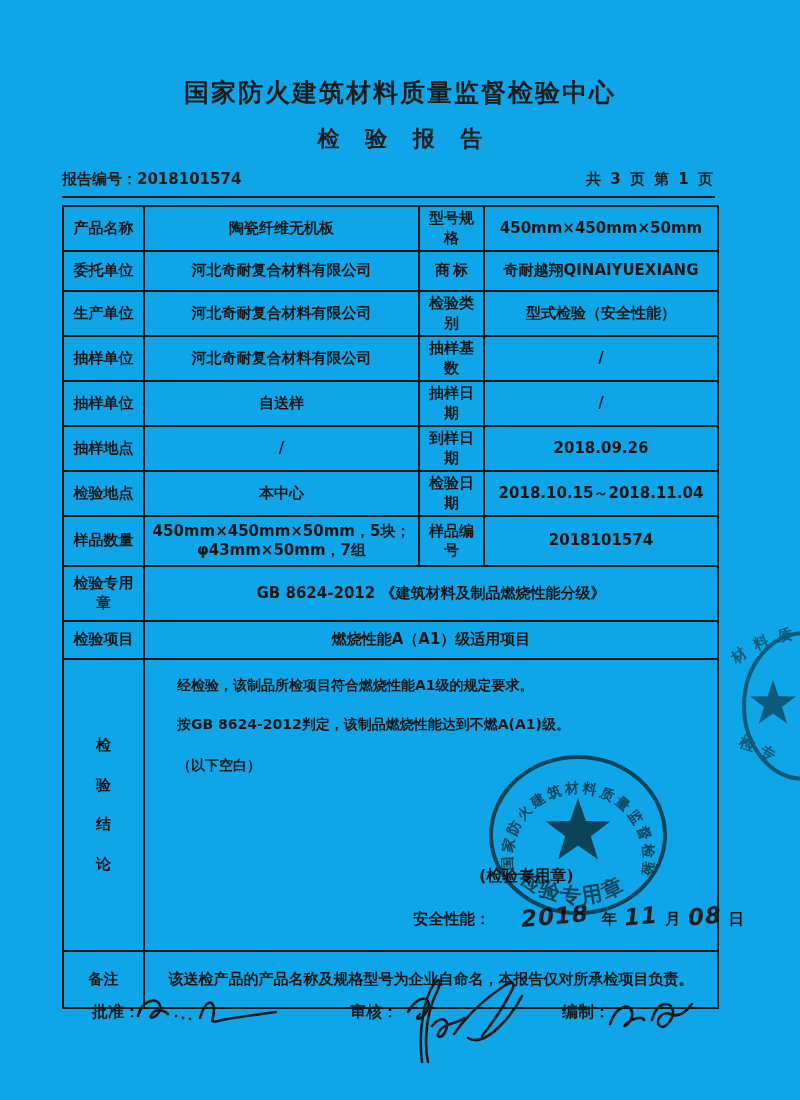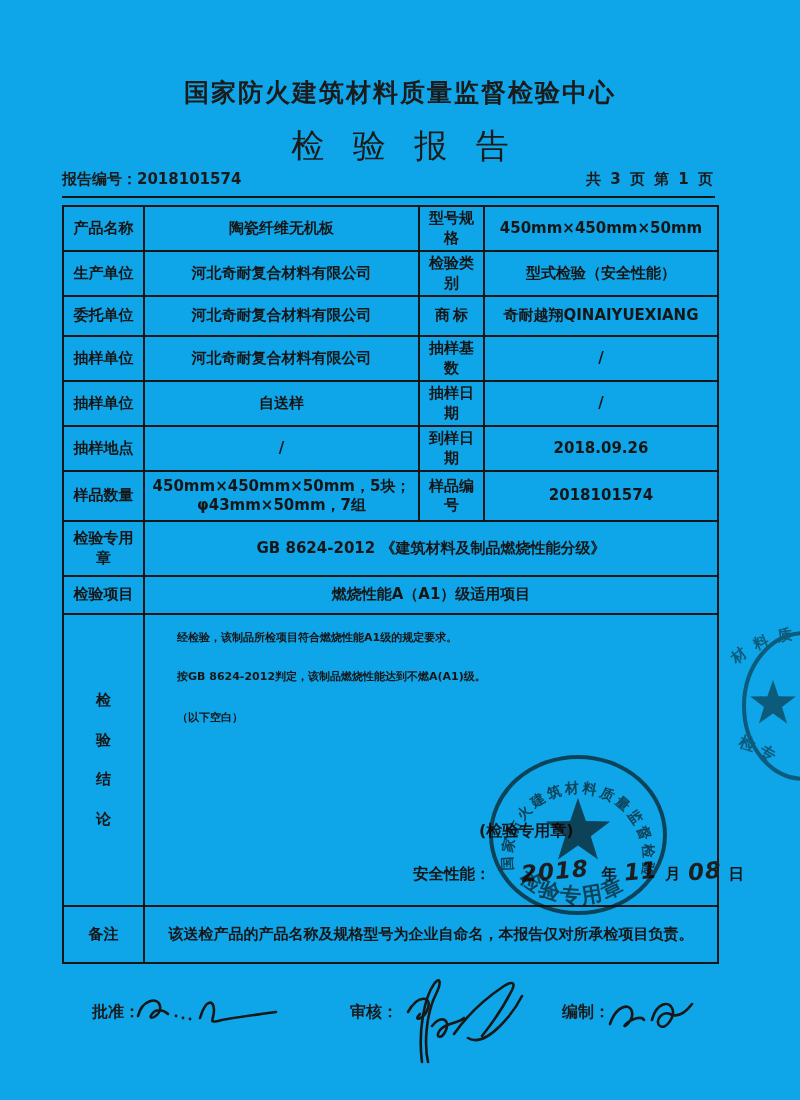--- a/index.html
+++ b/index.html
@@ -4,42 +4,42 @@
 <style>
   html,body{margin:0;padding:0;background:#e9e9e9;}
   .page{
     position:relative;width:800px;height:1100px;margin:0 auto;
     background:#0ea5e9;color:#1b1b1b;overflow:hidden;
     font-family:"DejaVu Sans","Liberation Sans",sans-serif;
   }
   .doc-title{position:absolute;top:76px;left:0;width:100%;text-align:center;
     font-size:25px;font-weight:700;letter-spacing:2px;}
   .doc-subtitle{position:absolute;top:124px;left:0;width:100%;text-align:center;
-    font-size:33px;font-weight:400;letter-spacing:9px;text-indent:9px;}
+    font-size:22px;font-weight:700;letter-spacing:9px;text-indent:9px;}
   .meta-row{position:absolute;top:170px;left:62px;width:653px;
     display:flex;justify-content:space-between;align-items:flex-start;
     border-bottom:2.5px solid #161616;padding-bottom:7px;
     font-size:15px;font-weight:600;}
   .meta-left{white-space:nowrap;}
   .meta-right{white-space:nowrap;letter-spacing:2px;}
 
   table.main{position:absolute;top:205px;left:62px;width:655px;
     border-collapse:collapse;table-layout:fixed;
     font-size:15px;font-weight:600;color:#161616;}
   table.main td{border:2px solid #161616;padding:2px 6px;vertical-align:middle;line-height:1.3;}
   td.lab{text-align:center;padding:2px 1px;}
   td.val{text-align:center;}
   td.wrapcell{word-break:break-all;line-height:1.45;}
   .tm-pair{display:flex;justify-content:space-between;padding:0 9px;}
 
   td.concl-lab{text-align:center;padding:0;}
   .vlabel{display:flex;flex-direction:column;align-items:center;justify-content:center;gap:20px;height:100%;}
   .vlabel span{display:block;}
   td.concl-cell{position:relative;padding:0;font-weight:600;}
-  .concl-line{position:absolute;left:32px;white-space:nowrap;font-size:11px;}
+  .concl-line{position:absolute;left:32px;white-space:nowrap;font-size:14px;}
   .cl1{top:16px;} .cl2{top:55px;} .cl3{top:96px;}
   .seal-note{position:absolute;top:206px;left:334px;font-size:16px;white-space:nowrap;}
   .date-row{position:absolute;top:242px;left:268px;display:flex;align-items:baseline;
     font-size:15.5px;white-space:nowrap;}
   .hw{font-size:23px;font-style:italic;font-weight:700;display:inline-block;
     transform:rotate(-5deg);margin:0 4px;color:#1e1e1e;letter-spacing:1px;}
   .hw-year{margin-left:30px;margin-right:10px;}
   .unit{margin:0 3px;}
 
   .footer-label{position:absolute;top:1002px;font-size:16px;font-weight:600;}
@@ -78,53 +78,59 @@
         <col style="width:234px">
       </colgroup>
     <tbody>
         <tr style="height:40px">
       <td class="lab">产品名称</td>
       <td class="val">陶瓷纤维无机板</td>
       <td class="lab">型号规格</td>
       <td class="val">450mm×450mm×50mm</td>
     </tr>
     <tr style="height:40px">
-      <td class="lab">生产单位</td>
-      <td class="val">河北奇耐复合材料有限公司</td>
-      <td class="lab">检验类别</td>
-      <td class="val">型式检验（安全性能）</td>
-    </tr>
-    <tr style="height:40px">
       <td class="lab">委托单位</td>
       <td class="val">河北奇耐复合材料有限公司</td>
       <td class="lab">
         <div class="tm-pair">
               <span>商</span>
               <span>标</span>
             </div>
       </td>
       <td class="val">奇耐越翔QINAIYUEXIANG</td>
     </tr>
     <tr style="height:40px">
+      <td class="lab">生产单位</td>
+      <td class="val">河北奇耐复合材料有限公司</td>
+      <td class="lab">检验类别</td>
+      <td class="val">型式检验（安全性能）</td>
+    </tr>
+    <tr style="height:40px">
       <td class="lab">抽样单位</td>
       <td class="val">河北奇耐复合材料有限公司</td>
       <td class="lab">抽样基数</td>
       <td class="val">/</td>
     </tr>
     <tr style="height:40px">
       <td class="lab">抽样单位</td>
       <td class="val">自送样</td>
       <td class="lab">抽样日期</td>
       <td class="val">/</td>
     </tr>
     <tr style="height:40px">
       <td class="lab">抽样地点</td>
       <td class="val">/</td>
       <td class="lab">到样日期</td>
       <td class="val">2018.09.26</td>
+    </tr>
+    <tr style="height:40px">
+      <td class="lab">检验地点</td>
+      <td class="val">本中心</td>
+      <td class="lab">检验日期</td>
+      <td class="val">2018.10.15～2018.11.04</td>
     </tr>
     <tr style="height:50px">
       <td class="lab">样品数量</td>
       <td class="val wrapcell">450mm×450mm×50mm，5块；φ43mm×50mm，7组</td>
       <td class="lab">样品编号</td>
       <td class="val">2018101574</td>
     </tr>
     <tr style="height:55px">
       <td class="lab">检验专用章</td>
       <td class="val" colspan="3">GB 8624-2012 《建筑材料及制品燃烧性能分级》</td>

